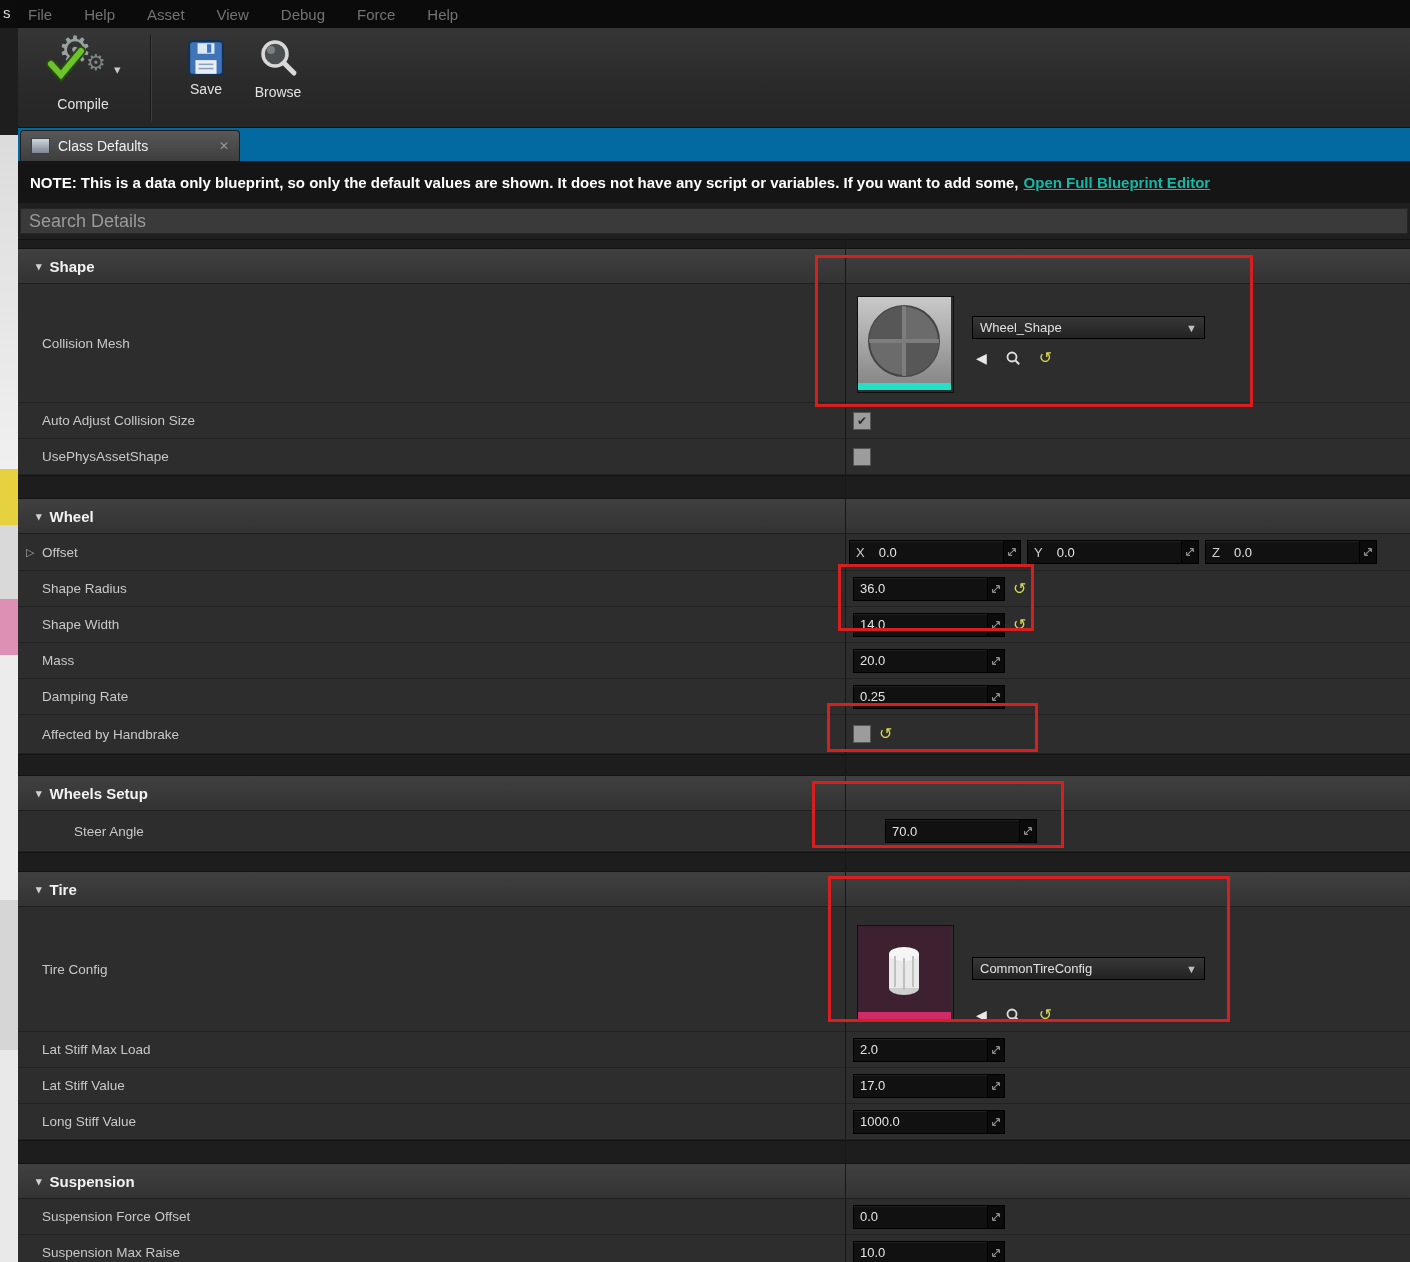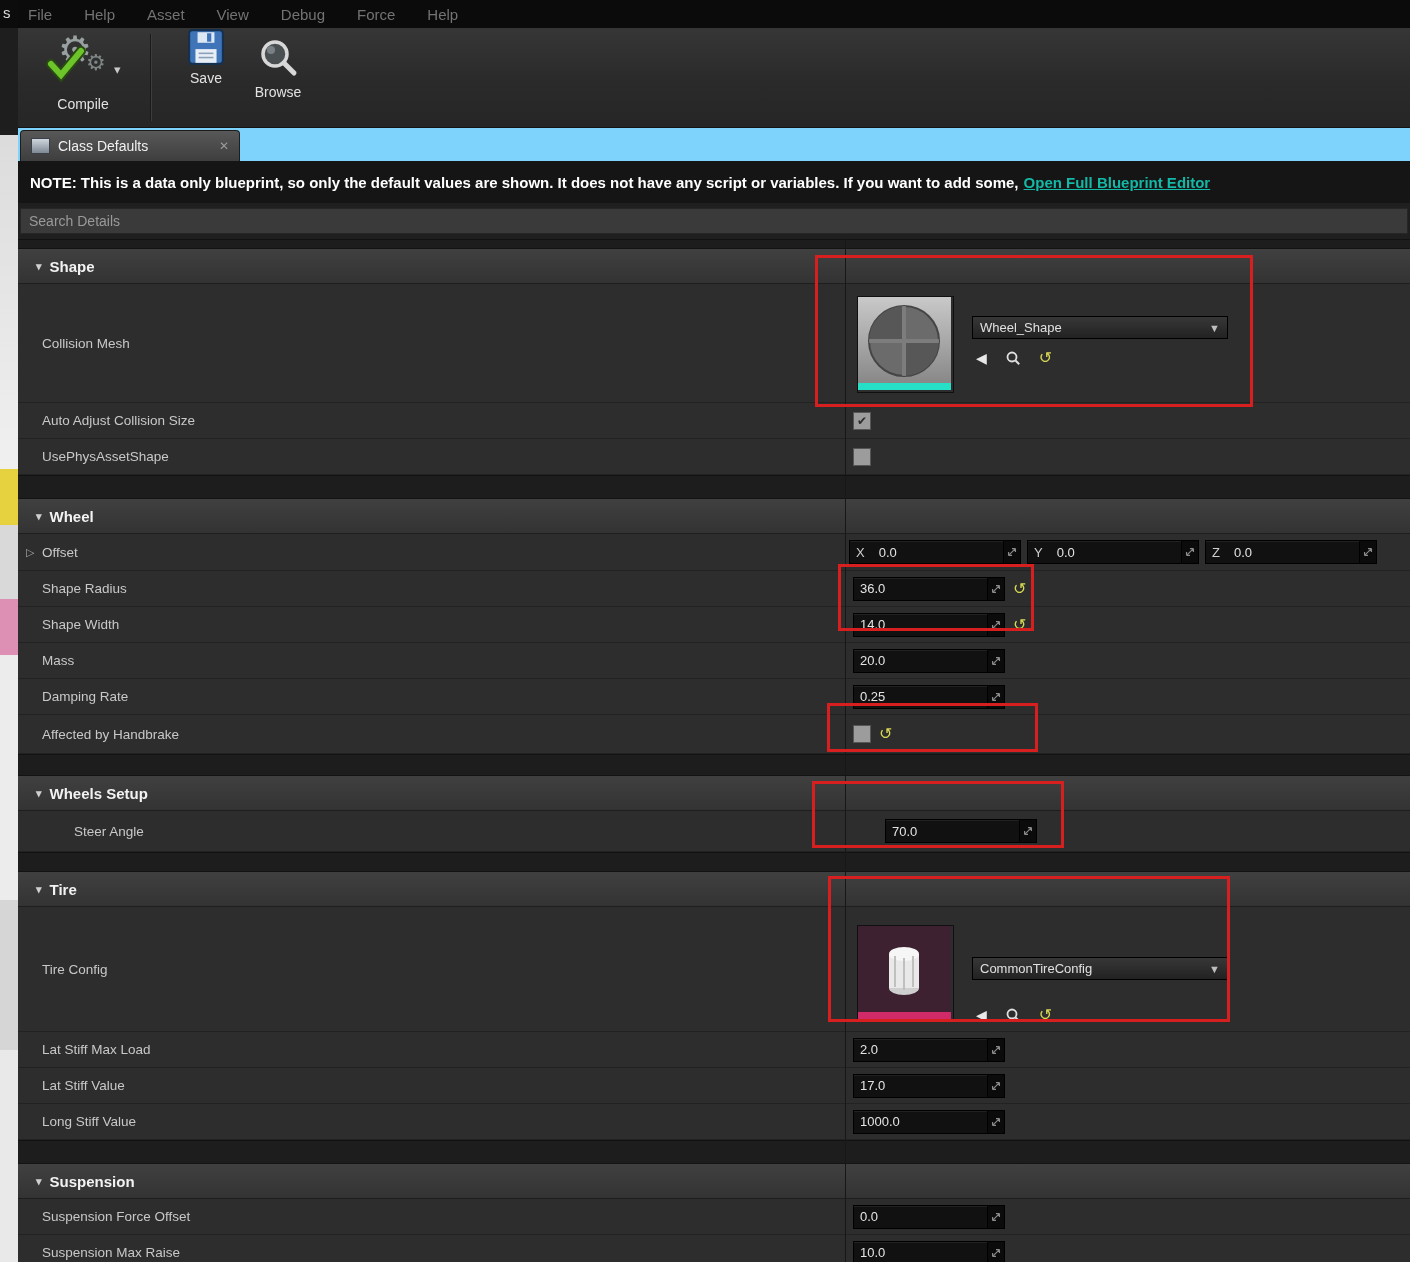--- a/index.html
+++ b/index.html
@@ -19,38 +19,38 @@
   
   .toolbar{height:99px;background:linear-gradient(#363636,#2a2a2a 55%,#262626);border-bottom:1px solid #141414;position:relative;flex:none;}
   .toolbtn{position:absolute;display:flex;flex-direction:column;align-items:center;color:#e2e2e2;font-size:14px;cursor:pointer;}
   .compile-block{left:10px;top:8px;width:110px;height:84px;}
   .iconstack{position:relative;width:74px;height:56px;}
   .gear-big{position:absolute;left:12px;top:-8px;font-size:38px;color:#98a0a0;}
   .gear-small{position:absolute;left:40px;top:14px;font-size:22px;color:#7d8585;}
   .checkmark-svg{position:absolute;left:0;top:10px;}
   .compile-caret{position:absolute;left:96px;top:34px;color:#c9c9c9;font-size:13px;cursor:pointer;}
   .toolsep{position:absolute;left:132px;top:6px;bottom:6px;width:1px;background:#1a1a1a;box-shadow:1px 0 0 #3d3d3d;}
-  .save-block{left:160px;top:0;width:56px;height:80px;}
+  .save-block{left:160px;top:11px;width:56px;height:80px;}
   .browse-block{left:228px;top:8px;width:64px;height:84px;}
   .toolbtn .tlabel{margin-top:4px;}
   
-  .tabbar{height:33px;background:#7dd3fc;display:flex;align-items:flex-end;flex:none;}
+  .tabbar{height:33px;background:#0369a1;display:flex;align-items:flex-end;flex:none;}
   .tab{height:30px;margin-left:2px;width:198px;background:linear-gradient(#585858,#3e3e3e);
        border:1px solid #1d1d1d;border-bottom:none;border-radius:4px 4px 0 0;
        display:flex;align-items:center;gap:8px;padding:0 10px;color:#f0f0f0;font-size:14px;cursor:pointer;}
   .tabicon{width:17px;height:14px;background:linear-gradient(#cfd6dd,#7e8994);border:1px solid #3a4148;flex:none;}
   .tabclose{margin-left:auto;color:#9a9a9a;font-size:12px;cursor:pointer;}
   
   .notebar{height:42px;background:#151515;display:flex;align-items:center;padding-left:12px;
            color:#ffffff;font-weight:bold;font-size:15px;white-space:nowrap;flex:none;}
   .bplink{color:#14b8a6;text-decoration:underline;margin-left:5px;cursor:pointer;}
   
   .searchbar{height:32px;background:#1f1f1f;display:flex;align-items:center;flex:none;padding:2px;}
   .search-input{width:100%;height:26px;background:#3a3a3a;border:1px solid #262626;color:#84cc16;
-                font-size:14px;padding:0 8px;font-family:"Liberation Sans",sans-serif;box-sizing:border-box;}
+                font-size:18px;padding:0 8px;font-family:"Liberation Sans",sans-serif;box-sizing:border-box;}
   .search-input::placeholder{color:#9a9a9a;}
   
   .details{flex:1;background:#242424;display:flex;flex-direction:column;position:relative;overflow:hidden;}
   .vline{position:absolute;left:827px;top:0;bottom:0;width:1px;background:#171717;}
   .gap{background:#1d1d1d;border-top:1px solid #121212;flex:none;}
   .g8{height:8px;} .g22{height:22px;} .g20{height:20px;} .g18{height:18px;}
   .header{height:34px;background:linear-gradient(#404040,#333333);border-top:1px solid #131313;border-bottom:1px solid #1e1e1e;
           display:flex;align-items:center;gap:8px;padding-left:18px;color:#f2f2f2;font-weight:bold;font-size:15px;flex:none;cursor:pointer;}
   .tri{font-size:11px;color:#d0d0d0;}
   .row{display:flex;background:#2d2d2d;border-bottom:1px solid #222222;flex:none;}
@@ -65,21 +65,21 @@
   .numfield .txt{flex:1;padding-left:6px;}
   .dragger{width:16px;height:100%;background:#0b0b0b;border-left:1px solid #000;display:flex;align-items:center;justify-content:center;cursor:ew-resize;flex:none;}
   .vec{width:170px;}
   .axis{padding-left:6px;color:#cfcfcf;margin-right:8px;}
   .reset{color:#d8d855;font-size:16px;line-height:1;cursor:pointer;}
   .chk{width:16px;height:16px;background:#9c9c9c;border:1px solid #565656;display:flex;align-items:center;
        justify-content:center;font-size:12px;color:#2c2c2c;cursor:pointer;flex:none;}
   
   .thumb{width:95px;height:95px;border:1px solid #101010;margin-left:4px;flex:none;cursor:pointer;}
   .asset-right{margin-left:10px;display:flex;flex-direction:column;}
-  .combo{width:256px;height:23px;background:linear-gradient(#373737,#222);border:1px solid #000;box-sizing:border-box;
+  .combo{width:233px;height:23px;background:linear-gradient(#373737,#222);border:1px solid #000;box-sizing:border-box;
          display:flex;align-items:center;justify-content:space-between;color:#e0e0e0;font-size:13px;padding:0 7px;cursor:pointer;}
   .combocaret{color:#bdbdbd;font-size:11px;}
   .assetbtns{display:flex;gap:18px;align-items:center;margin-top:11px;padding-left:4px;}
   .backarrow{color:#e8e8e8;font-size:14px;cursor:pointer;}
   .magbtn{cursor:pointer;display:flex;}
   
   .ann{position:absolute;border:3px solid #d81f1f;box-sizing:border-box;pointer-events:none;}
   .ann1{left:815px;top:255px;width:438px;height:152px;}
   .ann2{left:838px;top:564px;width:196px;height:67px;}
   .ann3{left:827px;top:703px;width:211px;height:49px;}

